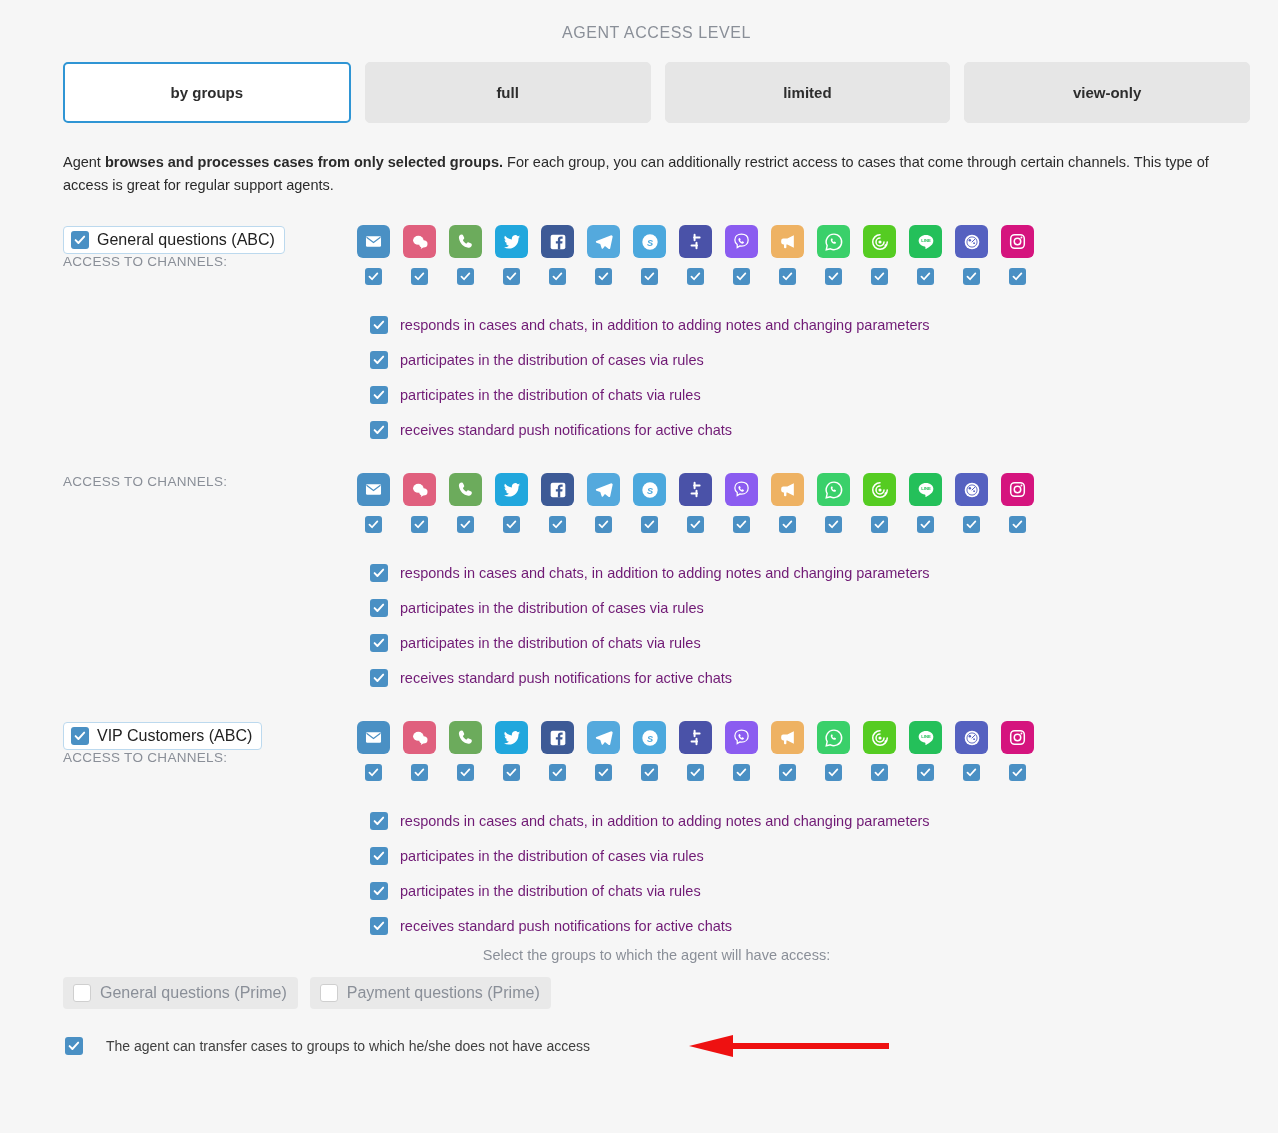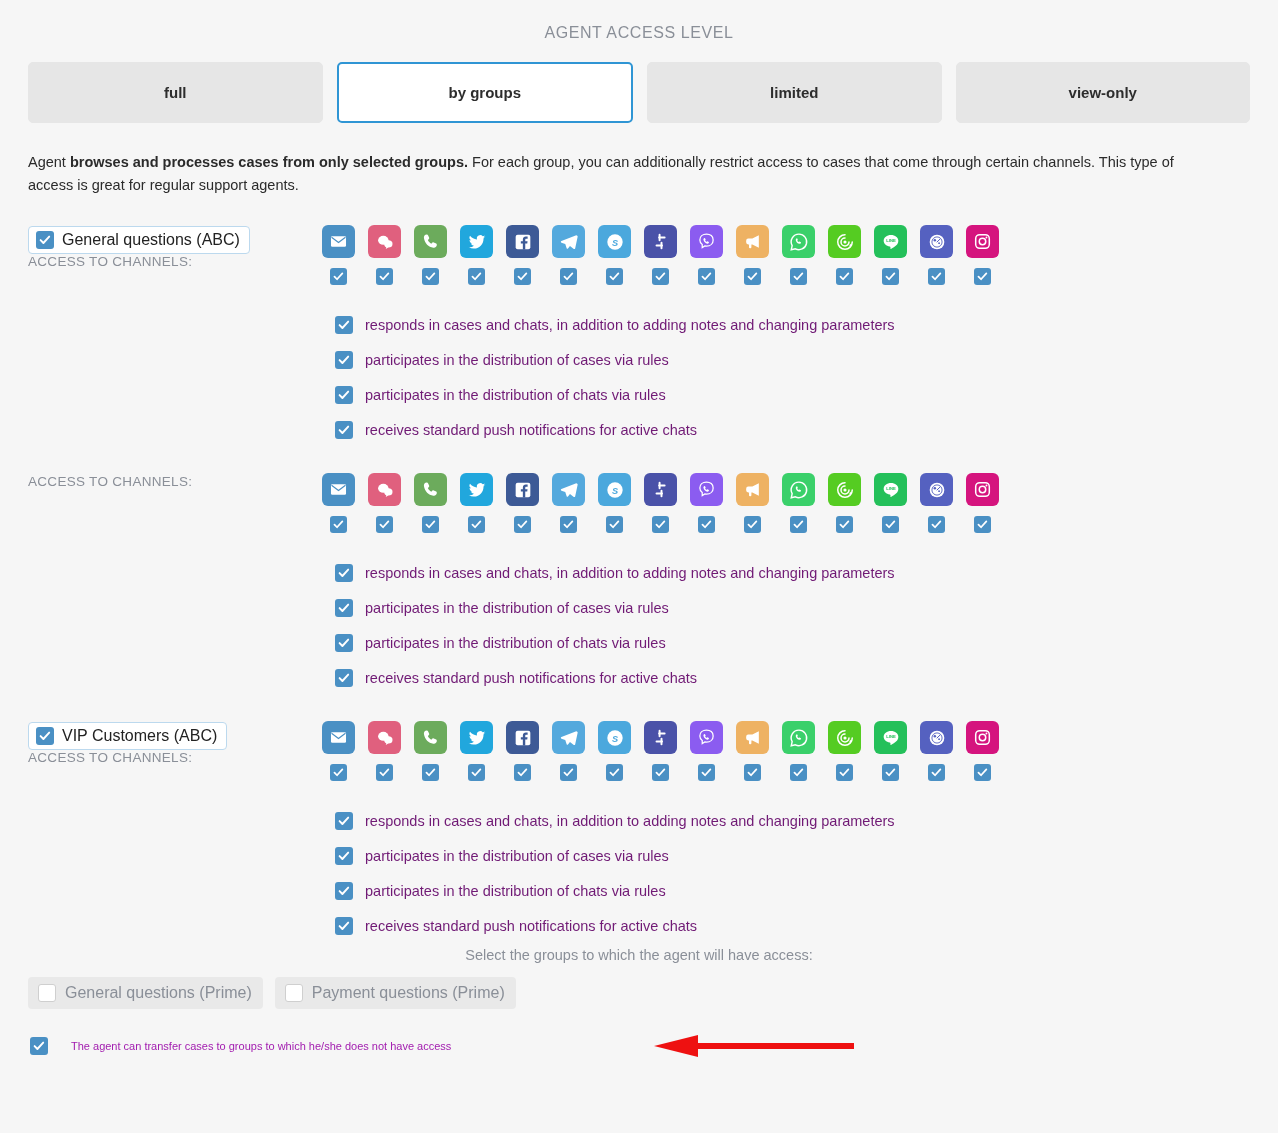--- a/index.html
+++ b/index.html
@@ -13,20 +13,21 @@
     font-family: "Liberation Sans", sans-serif;
     color: #333333;
     -webkit-font-smoothing: antialiased;
     overflow: hidden;
   }
   .page {
     position: relative;
     width: 1278px;
     height: 1133px;
     box-sizing: border-box;
+    padding-left: 35px;
   }
 
   
   .header-title {
     text-align: center;
     font-size: 16px;
     letter-spacing: 0.6px;
     color: #8a8f98;
     padding-top: 24px;
     padding-bottom: 0;
@@ -214,46 +215,46 @@
     white-space: nowrap;
   }
   .transfer-row {
     display: flex;
     align-items: center;
     margin-top: 28px;
     position: relative;
   }
   .transfer-row .cb { margin-left: 2px; }
   .transfer-text {
-    font-size: 11px;
-    color: #a21caf;
+    font-size: 14px;
+    color: #404040;
     margin-left: 23px;
   }
   .arrow {
     position: absolute;
     left: 626px;
     top: 50%;
     transform: translateY(-50%);
     width: 200px;
     height: 22px;
   }
 </style>
 </head>
 <body>
 
 <div class="page">
 
   <div class="header-title">AGENT ACCESS LEVEL</div>
 
   <div class="tabs">
+      <div class="tab active">
+        <span>by groups</span>
+      </div>
       <div class="tab">
         <span>full</span>
-      </div>
-      <div class="tab active">
-        <span>by groups</span>
       </div>
       <div class="tab">
         <span>limited</span>
       </div>
       <div class="tab">
         <span>view-only</span>
       </div>
     </div>
 
   <div class="description">

